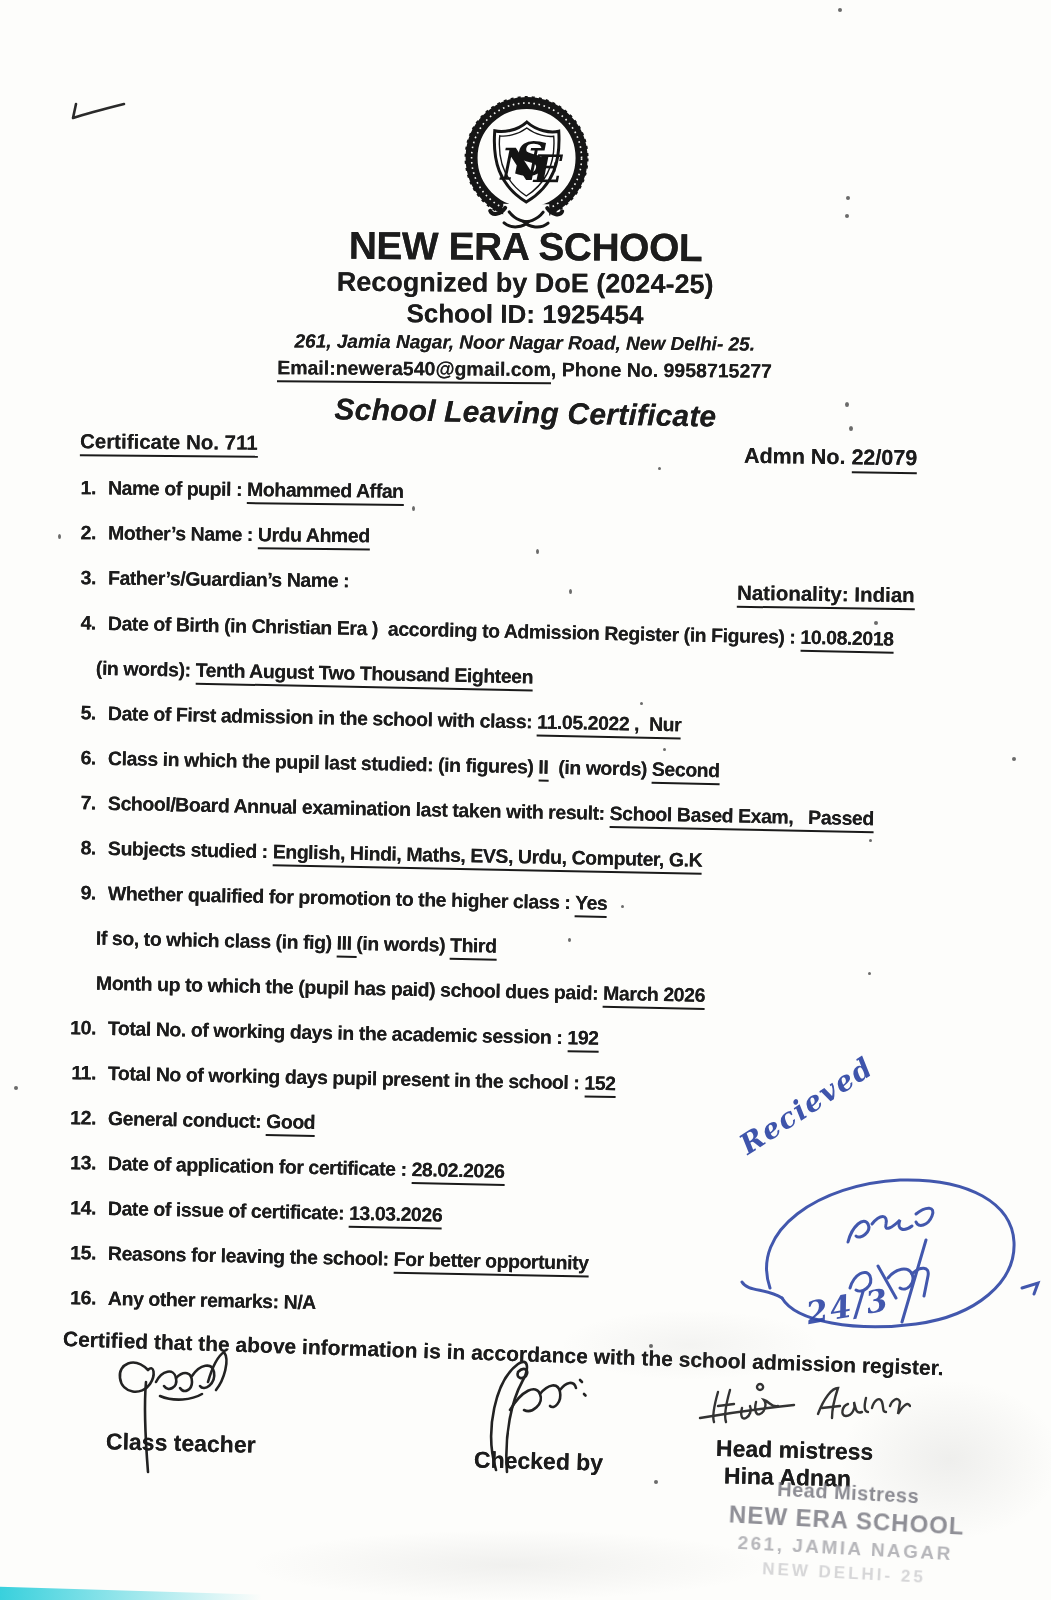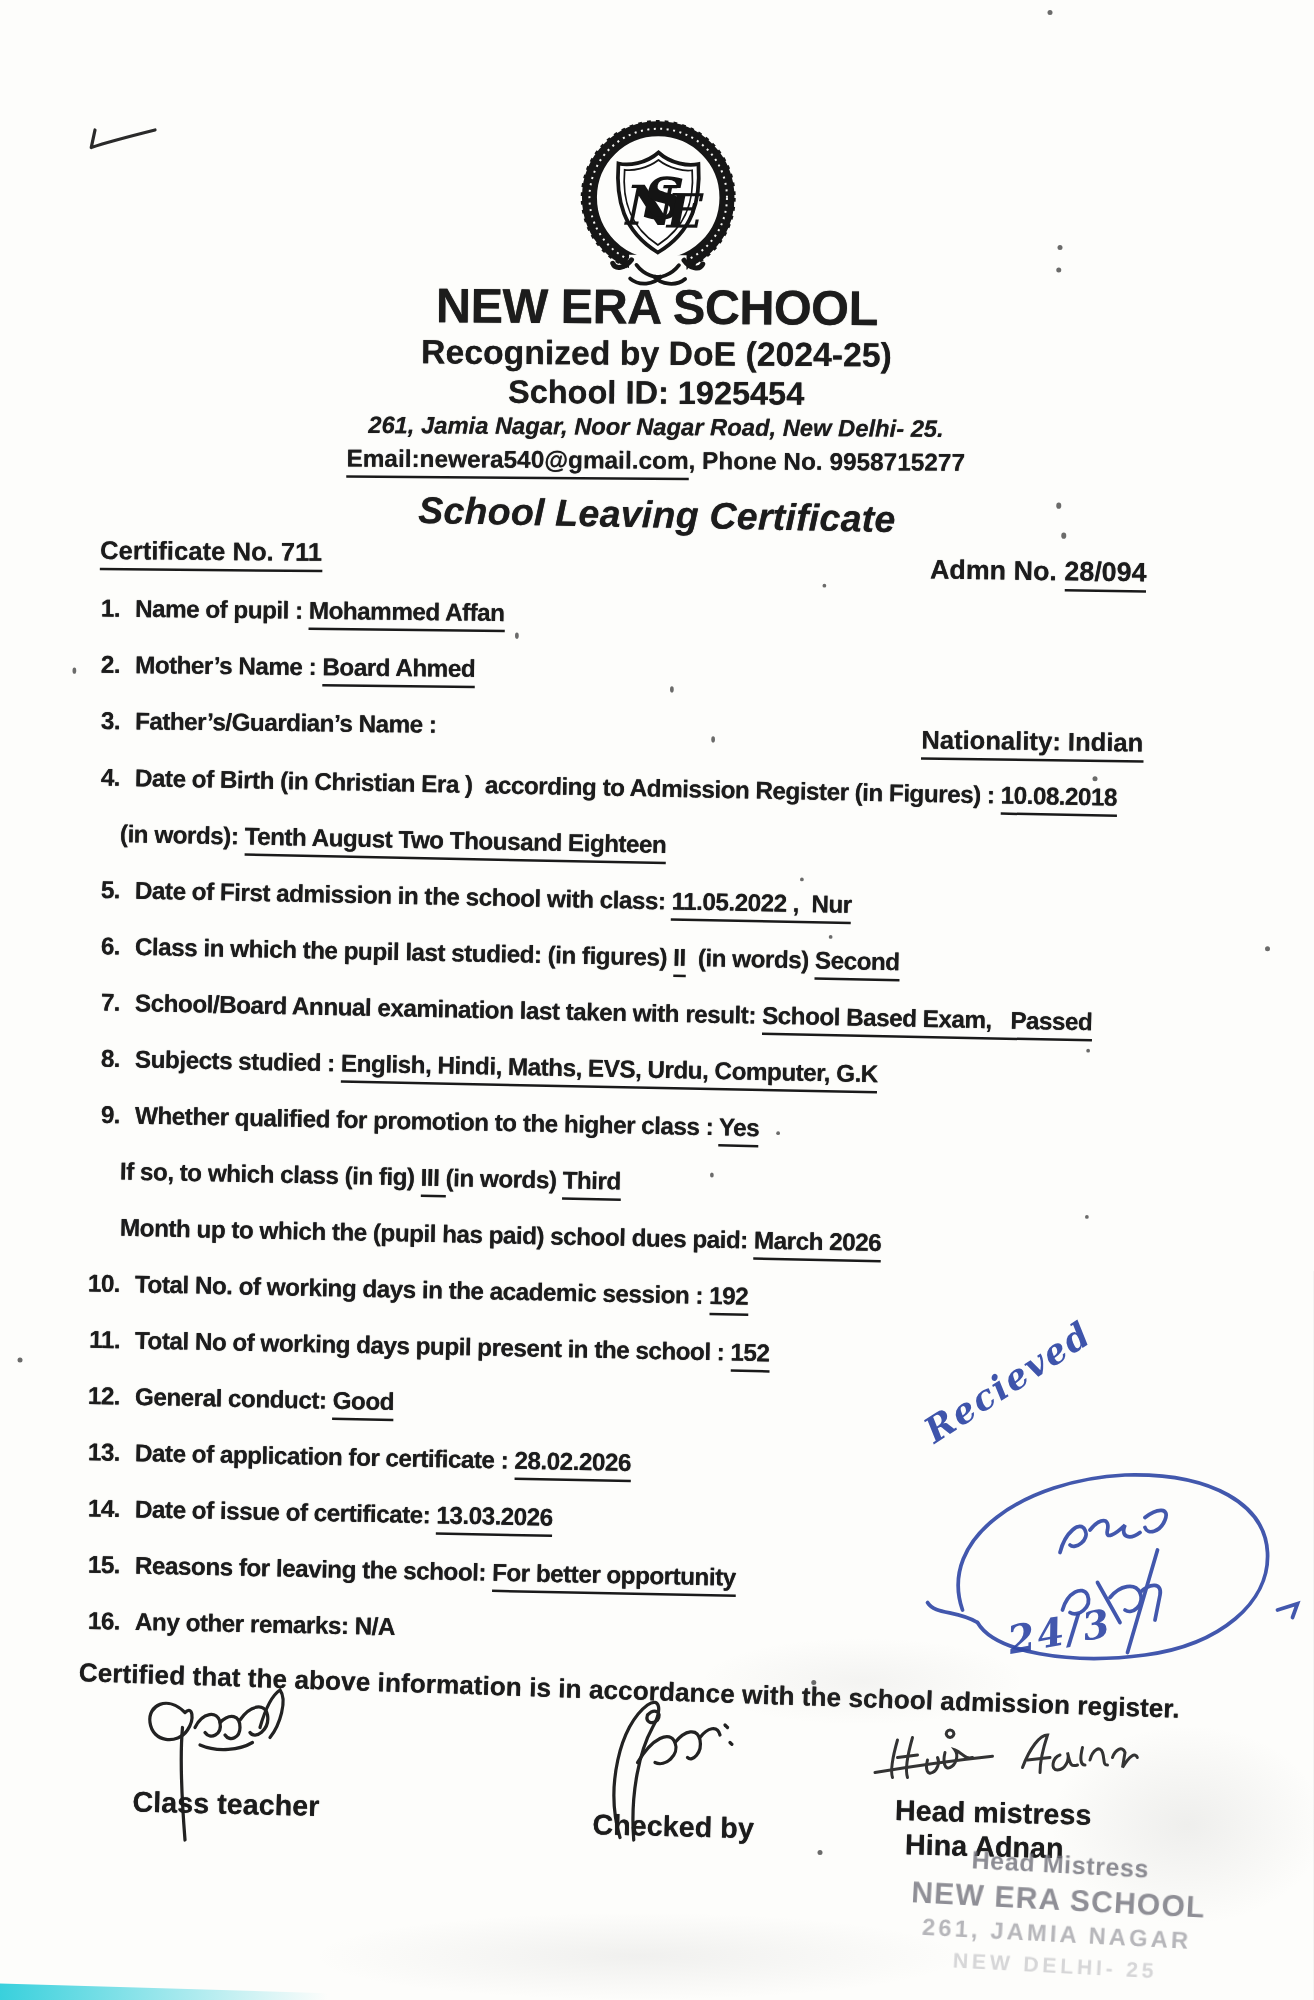--- a/index.html
+++ b/index.html
@@ -95,31 +95,31 @@
     </svg>
     <div class="school-name ink">NEW ERA SCHOOL</div>
     <div class="recognized ink">Recognized by DoE (2024-25)</div>
     <div class="school-id ink">School ID: 1925454</div>
     <div class="address ink">261, Jamia Nagar, Noor Nagar Road, New Delhi- 25.</div>
     <div class="email-line ink"><span class="u">Email:newera540@gmail.com</span><span>, Phone No. 9958715277</span></div>
   </div>
 
   <div class="abs doc-title ink">School Leaving Certificate</div>
   <div class="abs cert-no ink"><span class="u">Certificate No. 711</span></div>
-  <div class="abs admn-no ink"><span>Admn No. </span><span class="u">28/094</span></div>
+  <div class="abs admn-no ink"><span>Admn No. </span><span class="u">22/079</span></div>
   <div class="abs nationality ink"><span class="u">Nationality: Indian</span></div>
 
   <div class="abs items">
       <div class="row">
         <span class="num">1.</span>
         <span class="txt"><span class="seg">Name of pupil : </span><span class="seg u">Mohammed Affan</span></span>
       </div>
       <div class="row">
         <span class="num">2.</span>
-        <span class="txt"><span class="seg">Mother’s Name : </span><span class="seg u">Board Ahmed</span></span>
+        <span class="txt"><span class="seg">Mother’s Name : </span><span class="seg u">Urdu Ahmed</span></span>
       </div>
       <div class="row">
         <span class="num">3.</span>
         <span class="txt"><span class="seg">Father’s/Guardian’s Name :</span></span>
       </div>
       <div class="row">
         <span class="num">4.</span>
         <span class="txt"><span class="seg">Date of Birth (in Christian Era )  according to Admission Register (in Figures) : </span><span class="seg u">10.08.2018</span></span>
       </div>
       <div class="row">

